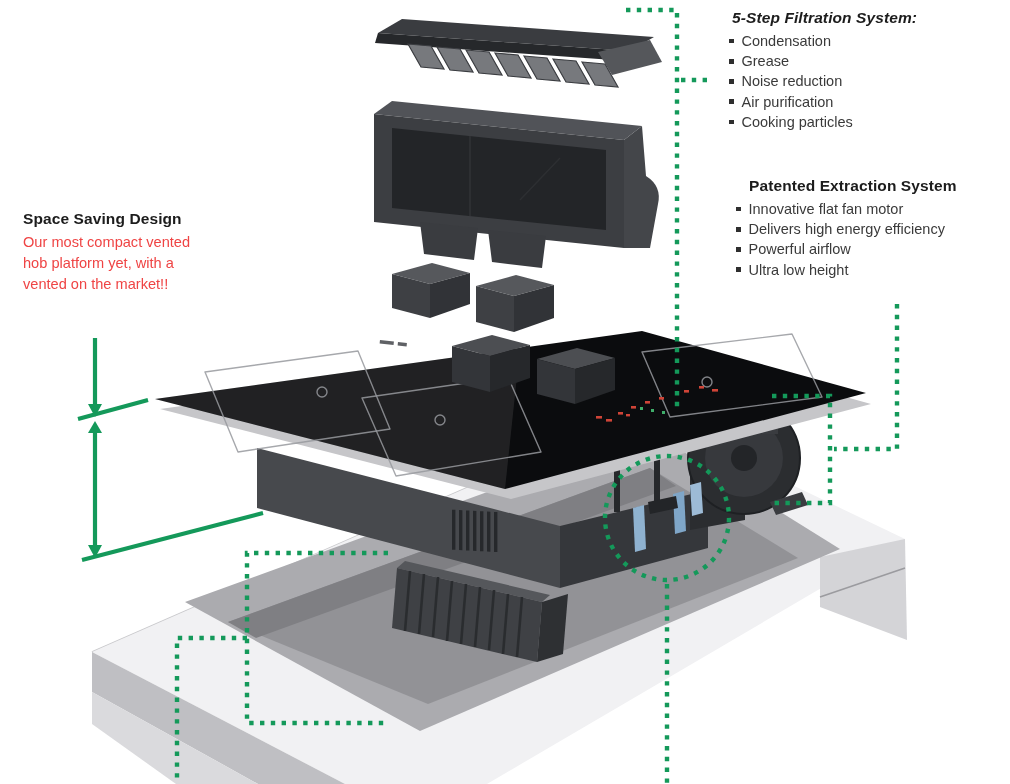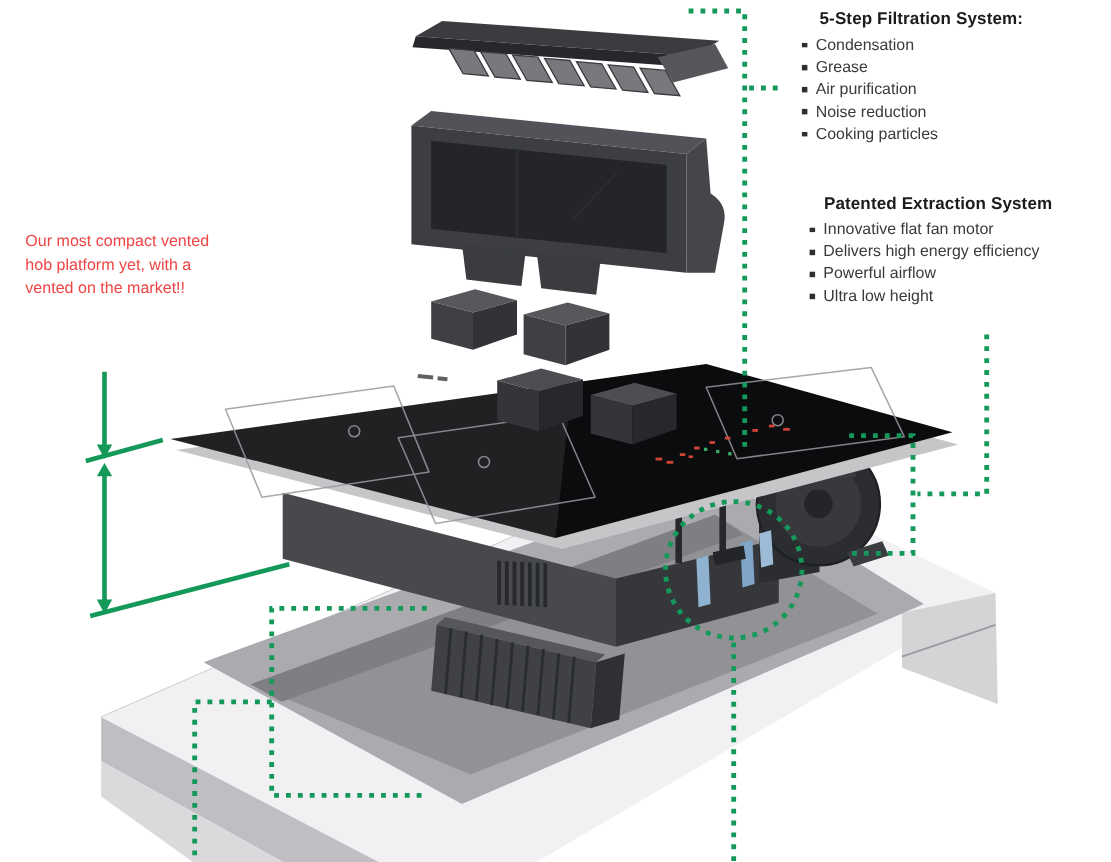--- a/index.html
+++ b/index.html
@@ -183,37 +183,37 @@
         <line class="green-solid" x1="78" y1="419" x2="148" y2="400"></line>
         <polygon class="green-fill" points="88,433 102,433 95,421"></polygon>
         <line class="green-solid" x1="95" y1="430" x2="95" y2="548"></line>
         <polygon class="green-fill" points="88,545 102,545 95,558"></polygon>
         <line class="green-solid" x1="82" y1="560" x2="263" y2="513"></line>
       </g>
     </g>
   </svg>
 
   <div class="callout" style="left:729px; top:9px;">
-    <h3 style="margin-left:16px;">5-Step Filtration System:</h3>
+    <h3 style="margin-left:3px;font-style:italic;">5-Step Filtration System:</h3>
     <div class="bullets">
       <div class="b-row">
           <span class="b-sq"></span>
           <span>Condensation</span>
         </div>
       <div class="b-row">
           <span class="b-sq"></span>
           <span>Grease</span>
         </div>
       <div class="b-row">
           <span class="b-sq"></span>
+          <span>Noise reduction</span>
+        </div>
+      <div class="b-row">
+          <span class="b-sq"></span>
           <span>Air purification</span>
-        </div>
-      <div class="b-row">
-          <span class="b-sq"></span>
-          <span>Noise reduction</span>
         </div>
       <div class="b-row">
           <span class="b-sq"></span>
           <span>Cooking particles</span>
         </div>
     </div>
   </div>
 
   <div class="callout" style="left:736px; top:177px;">
     <h3 style="margin-left:13px;">Patented Extraction System</h3>
@@ -231,20 +231,21 @@
           <span>Powerful airflow</span>
         </div>
       <div class="b-row">
           <span class="b-sq"></span>
           <span>Ultra low height</span>
         </div>
     </div>
   </div>
 
   <div class="callout" style="left:23px; top:210px; width:190px;">
+    <h3>Space Saving Design</h3>
     <div class="para">
       <div>Our most compact vented</div>
       <div>hob platform yet, with a</div>
       <div>vented on the market!!</div>
     </div>
   </div>
 
 </div>
 
 </body></html>

